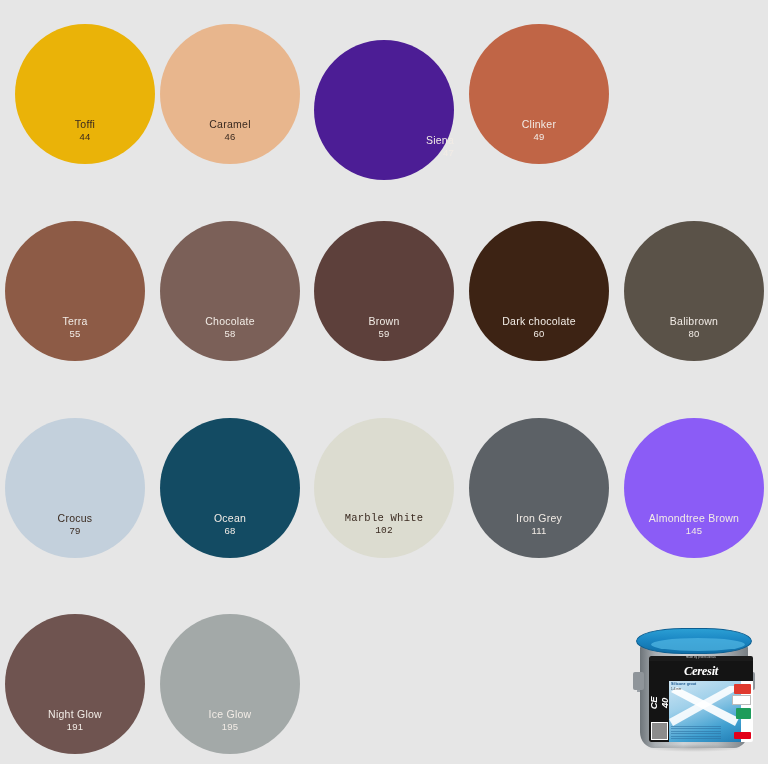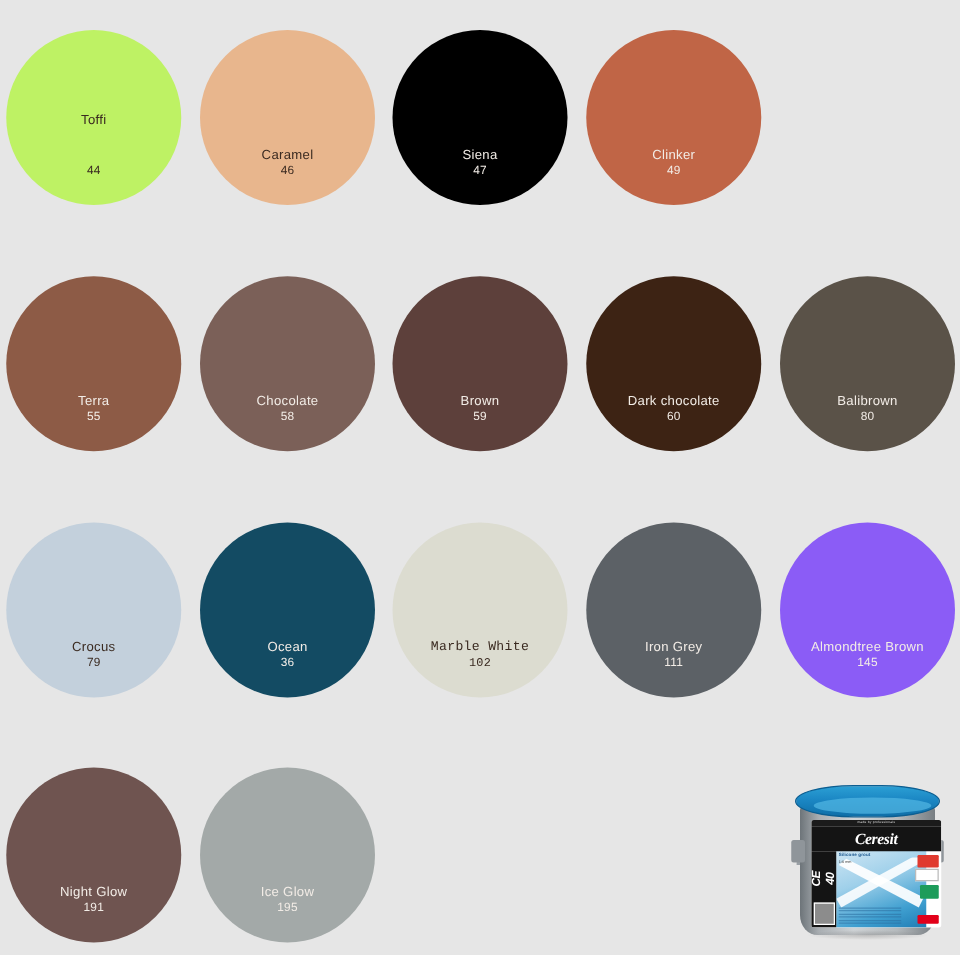--- a/index.html
+++ b/index.html
@@ -250,29 +250,29 @@
     border-radius: 2px;
   }
   .bucket-grip-left { left: 0px; }
   .bucket-grip-right { right: 0px; }
 </style>
 </head>
 <body style="background: rgb(230, 230, 230);">
 
 <div id="palette-board">
 
-  <div class="swatch text-dark" style="left: 5px; top: 24px; background: #bef264; gap: 28px;">
+  <div class="swatch text-dark" style="left: 15px; top: 24px; background: #eab308;">
       <div class="swatch-name">Toffi</div>
       <div class="swatch-code">44</div>
     </div>
     <div class="swatch text-dark" style="left: 160px; top: 24px; background: rgb(232, 182, 141);">
       <div class="swatch-name">Caramel</div>
       <div class="swatch-code">46</div>
     </div>
-    <div class="swatch text-light" style="left: 314px; top: 24px; background: #000000;">
+    <div class="swatch text-light" style="left: 314px; top: 40px; background: #4c1d95; align-items: flex-end;">
       <div class="swatch-name">Siena</div>
       <div class="swatch-code">47</div>
     </div>
     <div class="swatch text-light" style="left: 469px; top: 24px; background: rgb(192, 101, 70);">
       <div class="swatch-name">Clinker</div>
       <div class="swatch-code">49</div>
     </div>
     <div class="swatch text-light" style="left: 5px; top: 221px; background: rgb(141, 91, 70);">
       <div class="swatch-name">Terra</div>
       <div class="swatch-code">55</div>
@@ -292,21 +292,21 @@
     <div class="swatch text-light" style="left: 624px; top: 221px; background: rgb(90, 82, 72);">
       <div class="swatch-name">Balibrown</div>
       <div class="swatch-code">80</div>
     </div>
     <div class="swatch text-dark" style="left: 5px; top: 418px; background: rgb(195, 208, 220);">
       <div class="swatch-name">Crocus</div>
       <div class="swatch-code">79</div>
     </div>
     <div class="swatch text-light" style="left: 160px; top: 418px; background: rgb(19, 75, 99);">
       <div class="swatch-name">Ocean</div>
-      <div class="swatch-code">36</div>
+      <div class="swatch-code">68</div>
     </div>
     <div class="swatch text-dark" style="left: 314px; top: 418px; background: rgb(220, 220, 208); font-family: Liberation Mono, monospace;">
       <div class="swatch-name">Marble White</div>
       <div class="swatch-code">102</div>
     </div>
     <div class="swatch text-light" style="left: 469px; top: 418px; background: rgb(92, 97, 102);">
       <div class="swatch-name">Iron Grey</div>
       <div class="swatch-code">111</div>
     </div>
     <div class="swatch text-light" style="left: 624px; top: 418px; background: #8b5cf6;">

